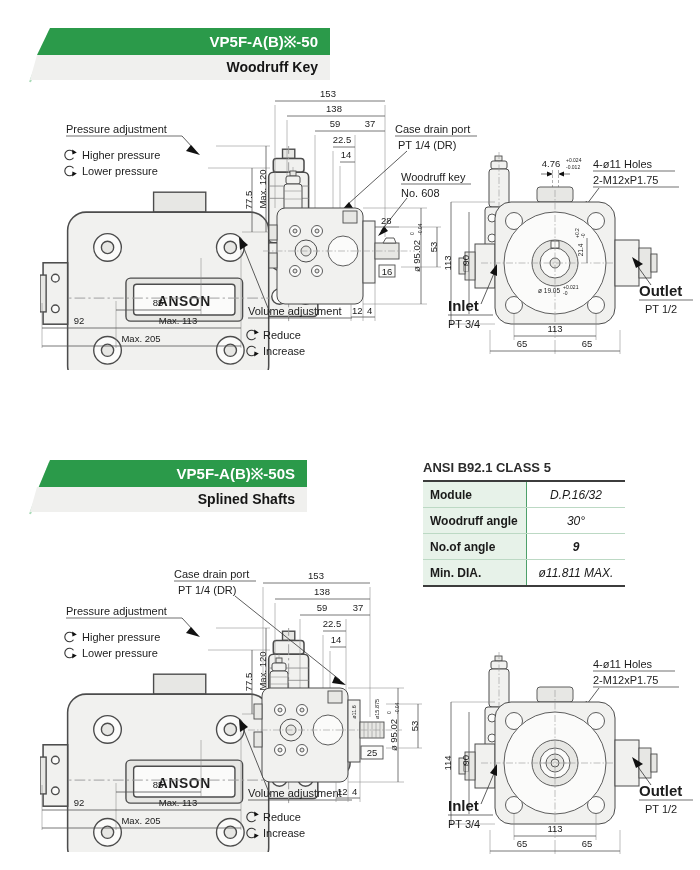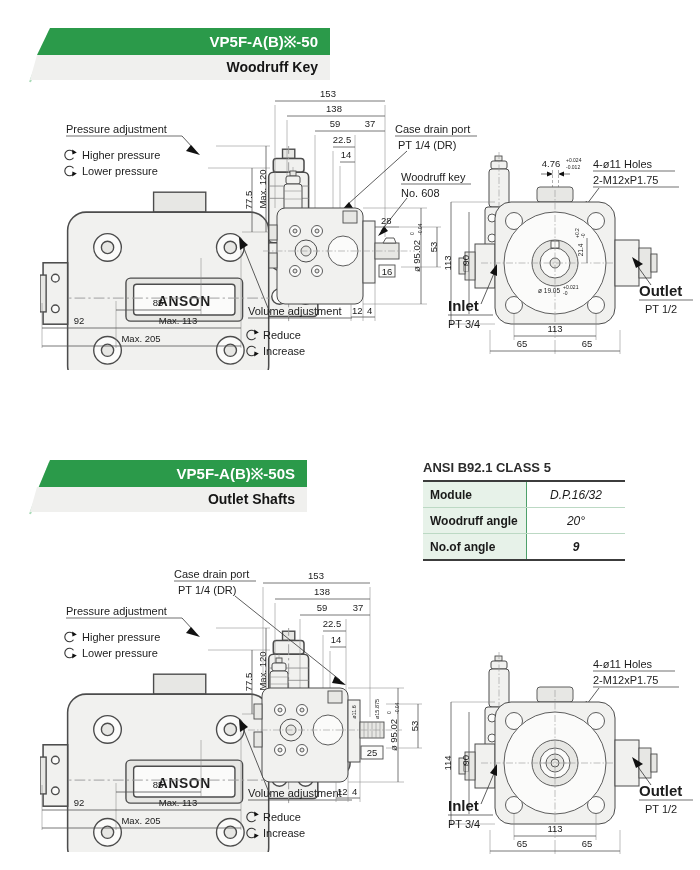--- a/index.html
+++ b/index.html
@@ -96,38 +96,42 @@
   <span>VP5F-A(B)※-50</span>
 </div>
 <div class="abs banner-gray" style="left:30px;top:55px;width:300px;height:25px;">
   <span>Woodruff Key</span>
 </div>
 
 <div class="abs banner-green" style="left:30px;top:460px;width:277px;height:31px;">
   <span>VP5F-A(B)※-50S</span>
 </div>
 <div class="abs banner-gray" style="left:30px;top:487px;width:277px;height:25px;">
-  <span>Outlet Shafts</span>
+  <span>Splined Shafts</span>
 </div>
 
 <div class="abs" style="left:423px;top:460px;width:210px;">
   <div class="tbl-title">ANSI B92.1 CLASS 5</div>
   <table class="spec">
     <tbody>
         <tr>
       <td class="lab">Module</td>
       <td class="val">D.P.16/32</td>
         </tr>
     <tr>
       <td class="lab">Woodruff angle</td>
-      <td class="val">20°</td>
+      <td class="val">30°</td>
         </tr>
     <tr>
       <td class="lab">No.of angle</td>
       <td class="val teeth">9</td>
+        </tr>
+    <tr>
+      <td class="lab">Min. DIA.</td>
+      <td class="val">ø11.811 MAX.</td>
         </tr>
   </tbody>
     </table>
 </div>
 
 <svg class="abs" style="left:30px;top:118px;" width="330" height="252" viewBox="0 0 330 252">
   <use href="#pump-side" x="10" y="28"></use>
   <g>
     <text class="lbl" x="36" y="15">Pressure adjustment</text>
     <line class="ul" x1="36" y1="18" x2="152" y2="18"></line>

